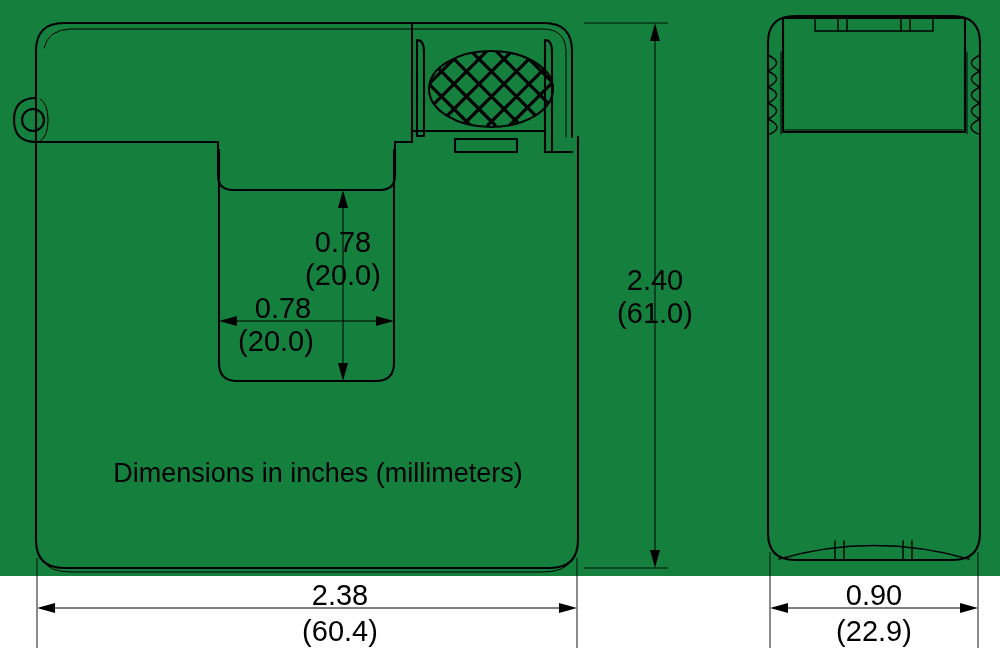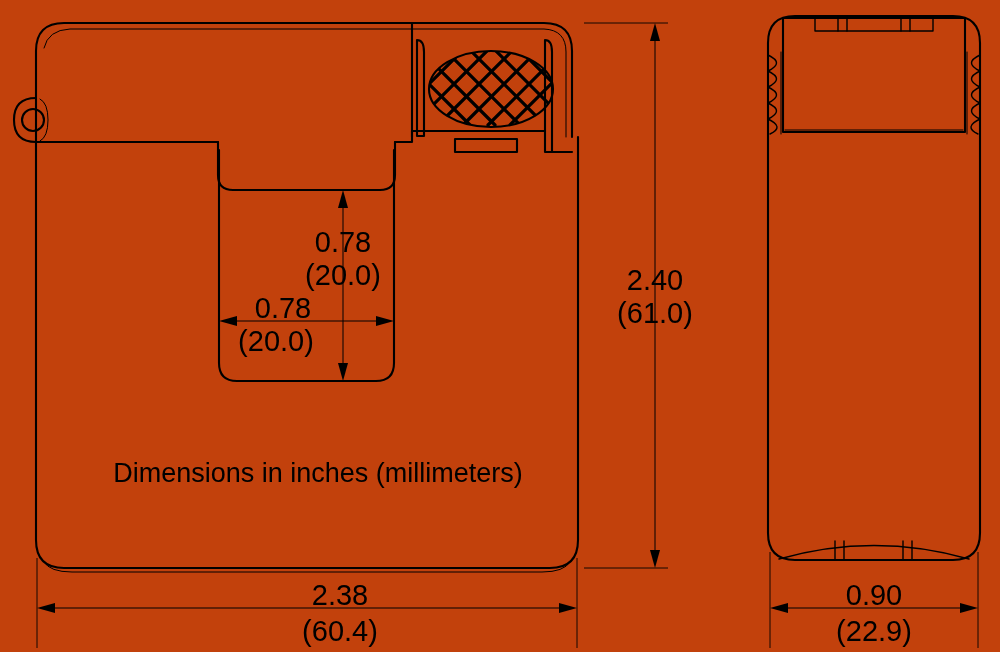--- a/index.html
+++ b/index.html
@@ -9,22 +9,22 @@
   }
   body {
     width: 1000px;
     height: 652px;
     overflow: hidden;
     font-family: "Liberation Sans", sans-serif;
   }
   #drawing-root {
     position: relative;
     width: 1000px;
-    height: 652px;
-    background: #c2410c;
+    height: 576px;
+    background: #15803d;
   }
   svg.sheet {
     position: absolute;
     top: 0;
     left: 0;
     width: 1000px;
     height: 652px;
     display: block;
   }
   .outline {

